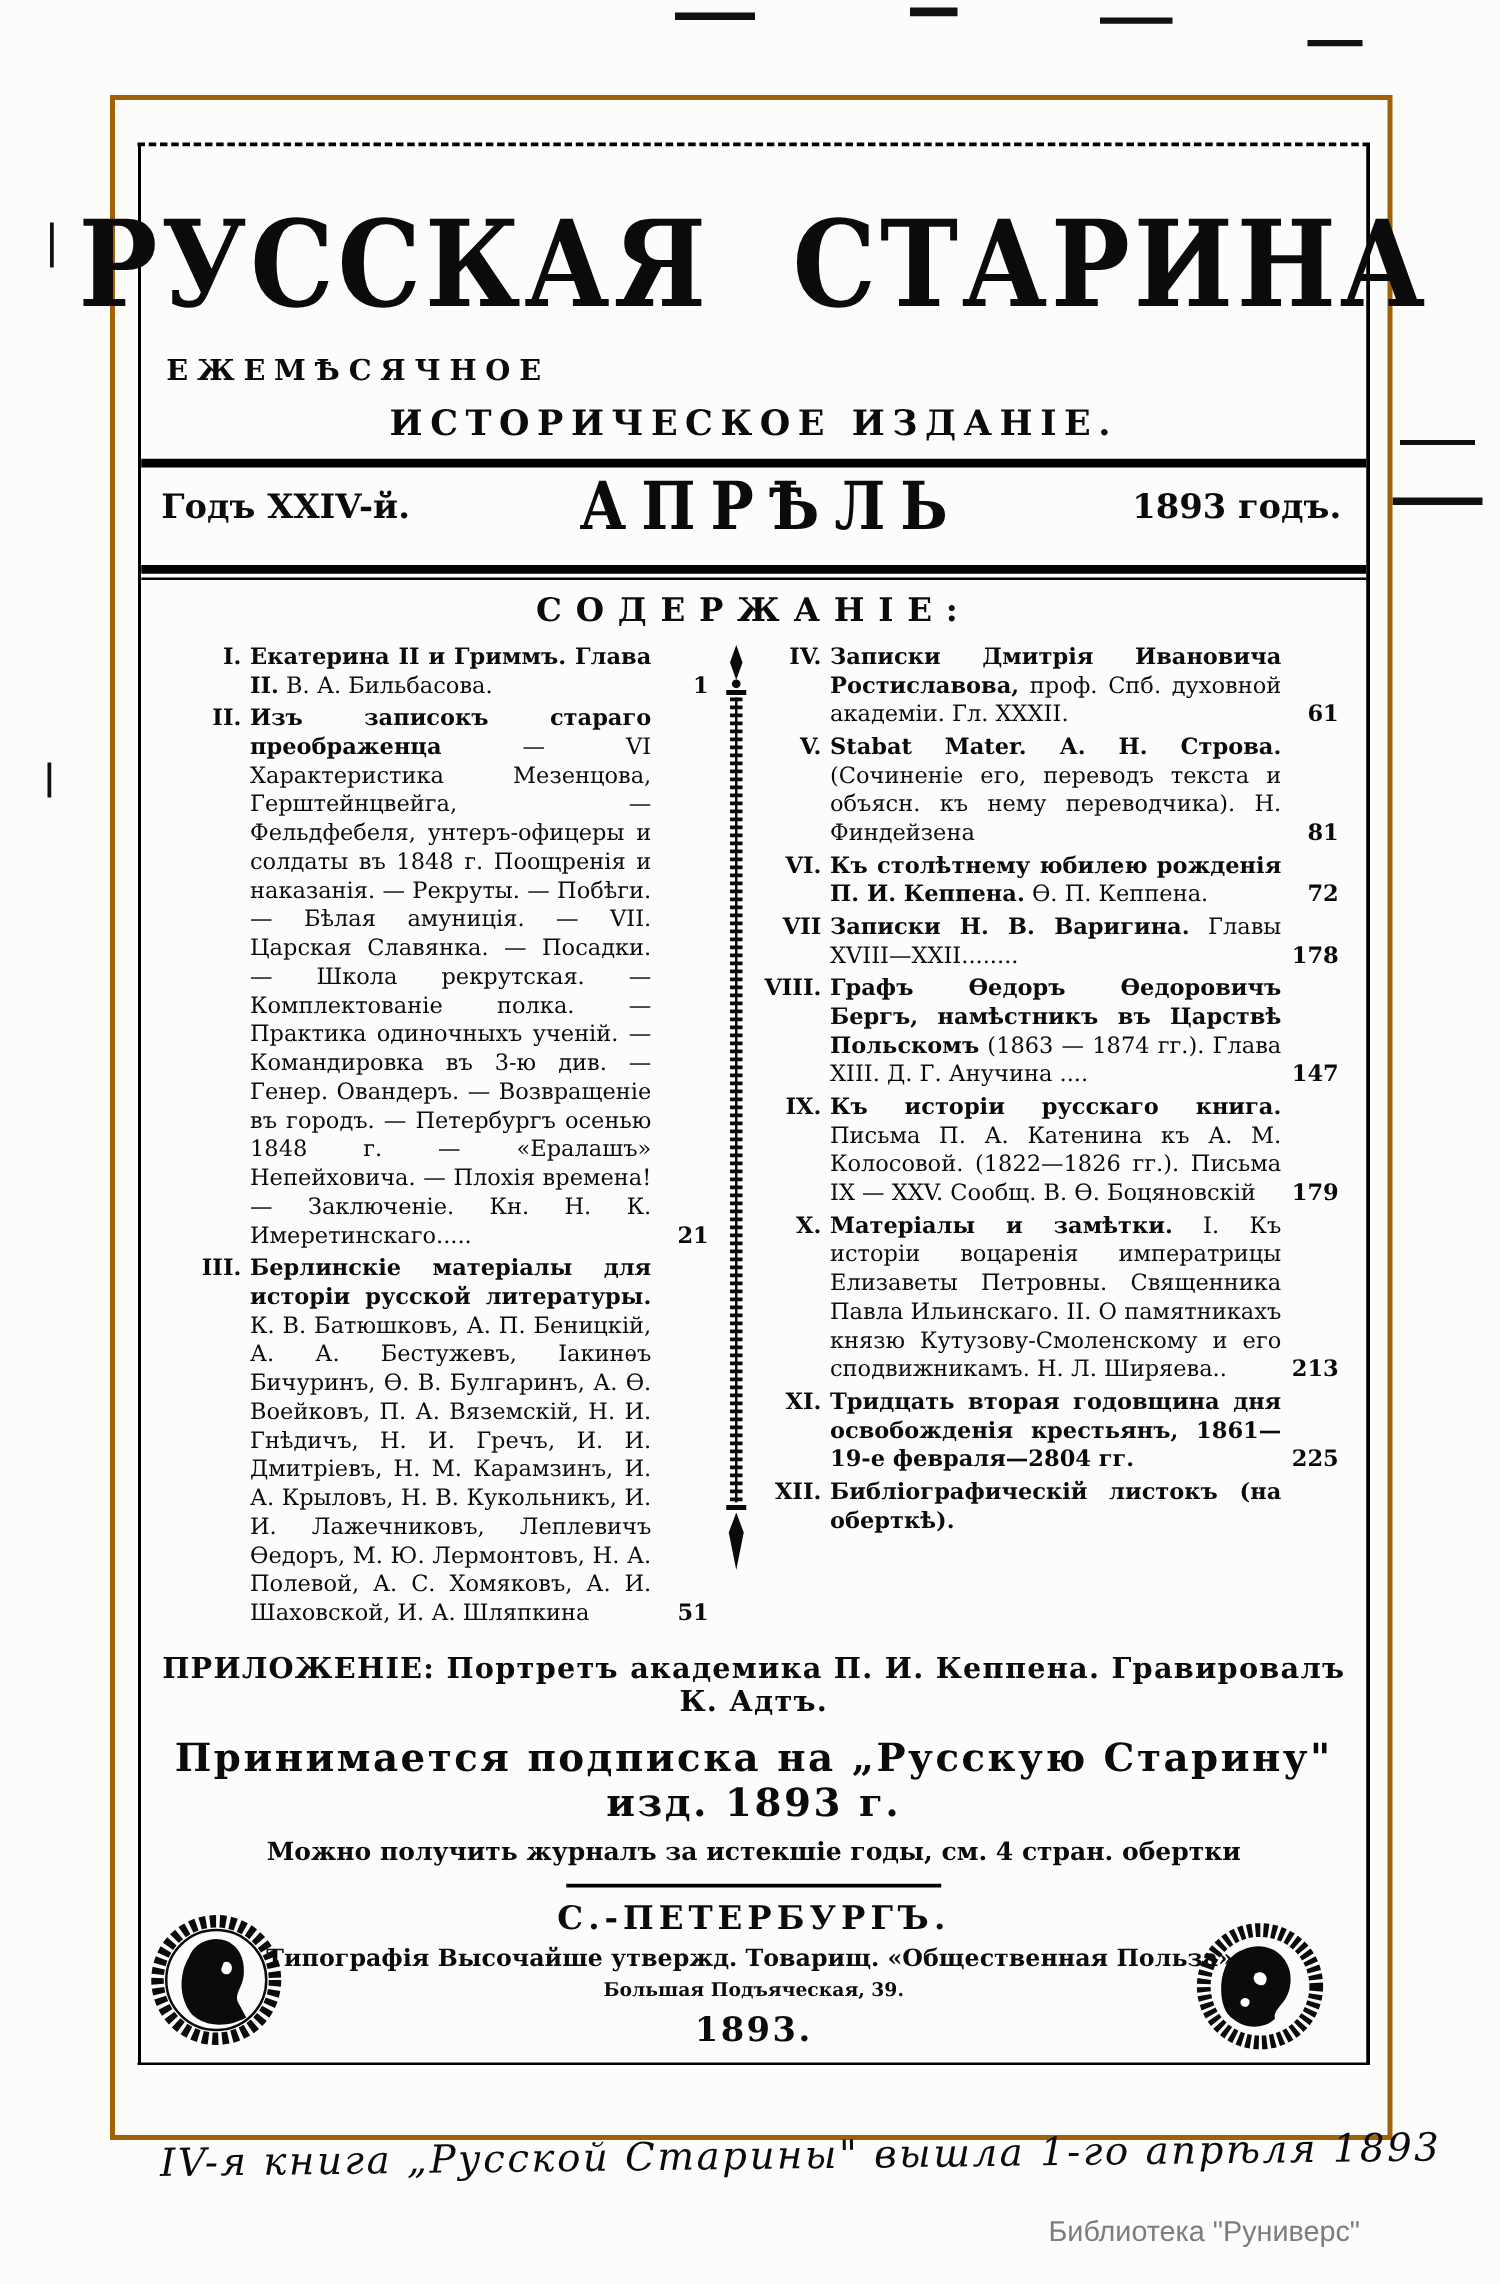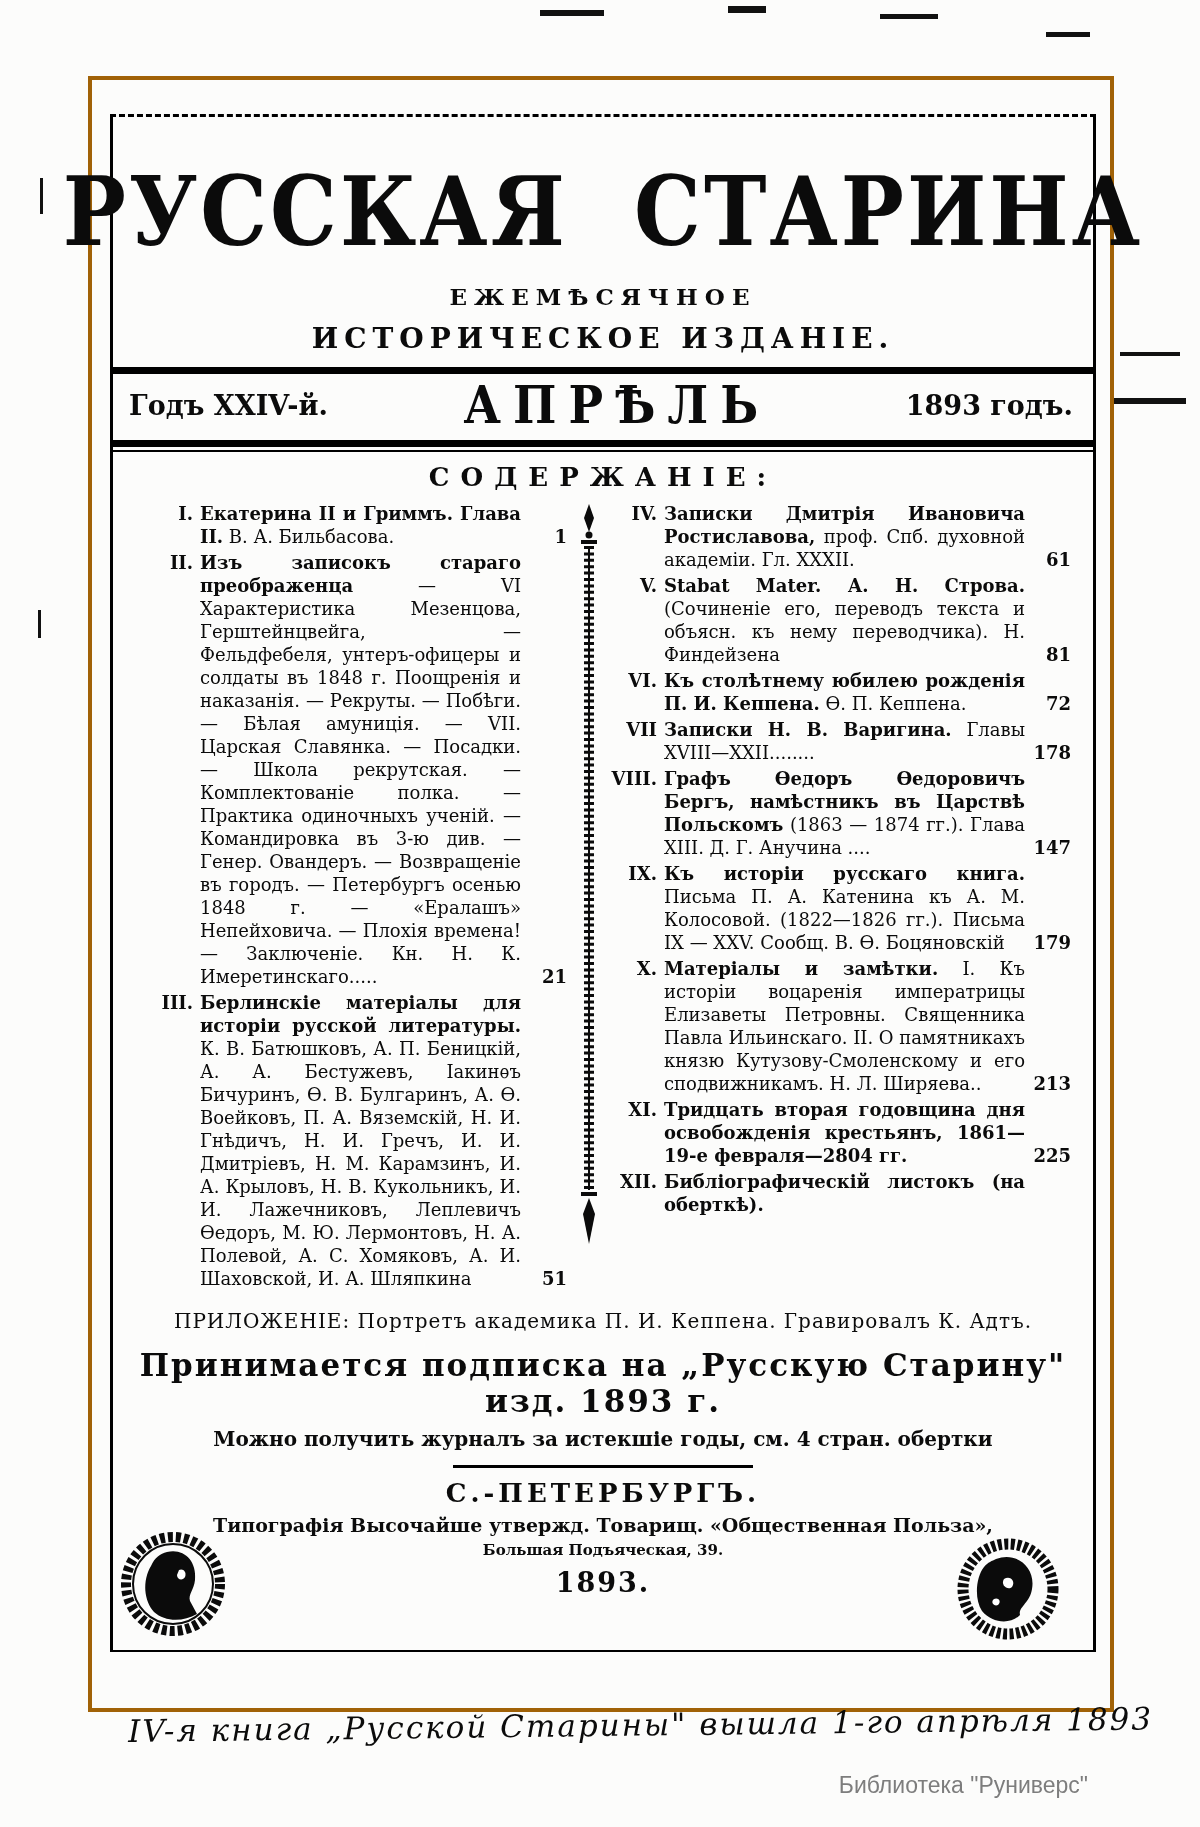--- a/index.html
+++ b/index.html
@@ -19,42 +19,42 @@
     position:absolute;left:18px;top:34px;right:14px;bottom:56px;
     border:3px solid #000;border-top-style:dashed;border-bottom-width:2px;
     position:absolute;overflow:visible;
   }
   
   .title-wrap{height:128px;margin-top:30px;display:flex;align-items:center;justify-content:center;}
   .main-title{
     font-size:84px;font-weight:bold;letter-spacing:3px;word-spacing:34px;
     transform:scaleY(1.14);transform-origin:center;white-space:nowrap;
   }
-  .sub1{margin-top:8px;text-align:center;font-size:23px;font-weight:bold;letter-spacing:7px;}
+  .sub1{margin-top:8px;text-align:left;font-size:23px;font-weight:bold;letter-spacing:7px;padding-left:20px;}
   .sub2{margin-top:12px;text-align:center;font-size:28px;font-weight:bold;letter-spacing:6px;}
   
   .rule-heavy{height:7px;background:#000;margin-top:12px;}
   .rule-thin{height:2px;background:#000;margin-top:3px;}
-  .band{display:flex;align-items:center;justify-content:space-between;padding:4px 20px 8px 16px;}
+  .band{display:flex;align-items:center;justify-content:space-between;padding:4px 20px 20px 16px;}
   .band-left,.band-right{font-size:27px;font-weight:bold;white-space:nowrap;}
   .band-month{font-size:46px;font-weight:bold;letter-spacing:12px;transform:scaleY(1.15);white-space:nowrap;}
   
   .toc-heading{margin-top:10px;text-align:center;font-size:26px;font-weight:bold;letter-spacing:11px;}
   .toc{display:flex;padding:10px 22px 0 34px;}
   .toc-col{display:block;}
   .col-left{width:420px;flex:none;}
   .col-right{flex:1;}
   .toc-divider{width:44px;flex:none;display:flex;justify-content:center;}
   .toc-item{display:flex;margin-bottom:3px;}
   .toc-num{flex:none;width:46px;text-align:right;padding-right:7px;font-weight:bold;font-size:18px;line-height:23px;}
   .toc-text{flex:1;text-align:justify;font-size:18px;line-height:23px;}
   .toc-text .lead{font-weight:bold;}
   .toc-page{flex:none;width:46px;text-align:right;align-self:flex-end;font-weight:bold;font-size:18px;line-height:23px;}
   
-  .appendix{margin-top:16px;text-align:center;font-size:20px;font-weight:normal;letter-spacing:1px;}
+  .appendix{margin-top:16px;text-align:center;font-size:23px;font-weight:bold;letter-spacing:1px;}
   .subscribe1{margin-top:14px;text-align:center;font-size:31px;font-weight:bold;letter-spacing:2px;}
   .subscribe2{margin-top:8px;text-align:center;font-size:20px;font-weight:bold;}
   .mini-rule{width:300px;height:3px;background:#000;margin:14px auto 0;}
   .city{margin-top:10px;text-align:center;font-size:26px;font-weight:bold;letter-spacing:4px;}
   .printer{margin-top:6px;text-align:center;font-size:19px;font-weight:bold;}
   .address{margin-top:5px;text-align:center;font-size:15px;font-weight:bold;}
   .imprint-year{margin-top:8px;text-align:center;font-size:27px;font-weight:bold;letter-spacing:2px;}
   
   .stamp{position:absolute;}
   .stamp-left{left:4px;top:1408px;}

